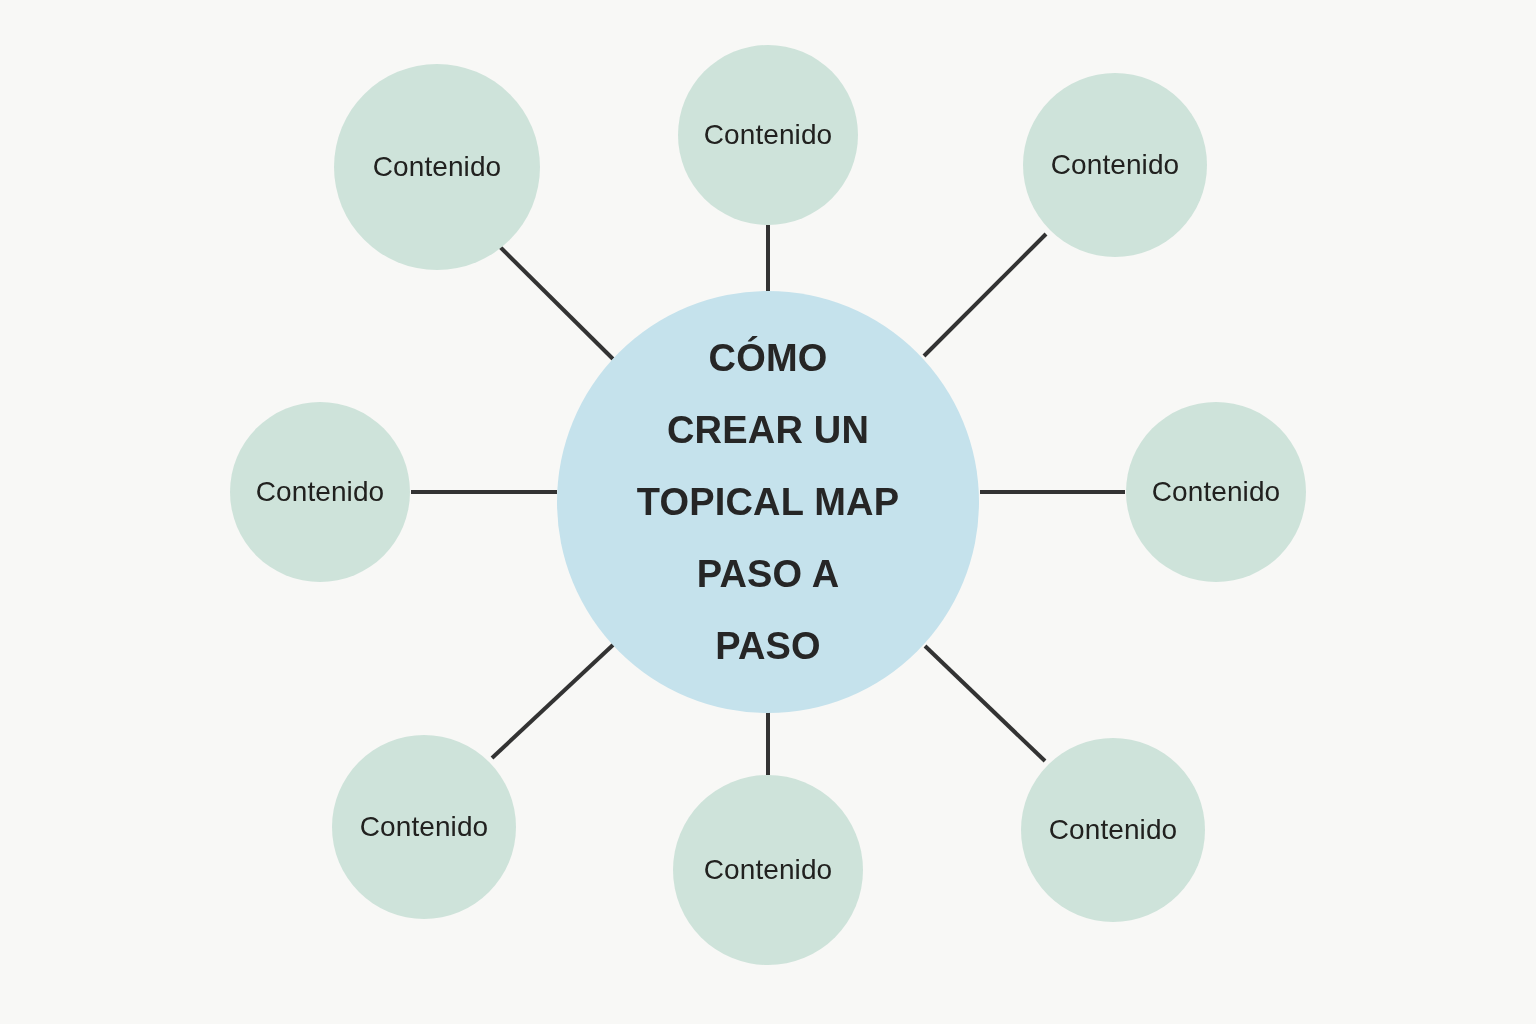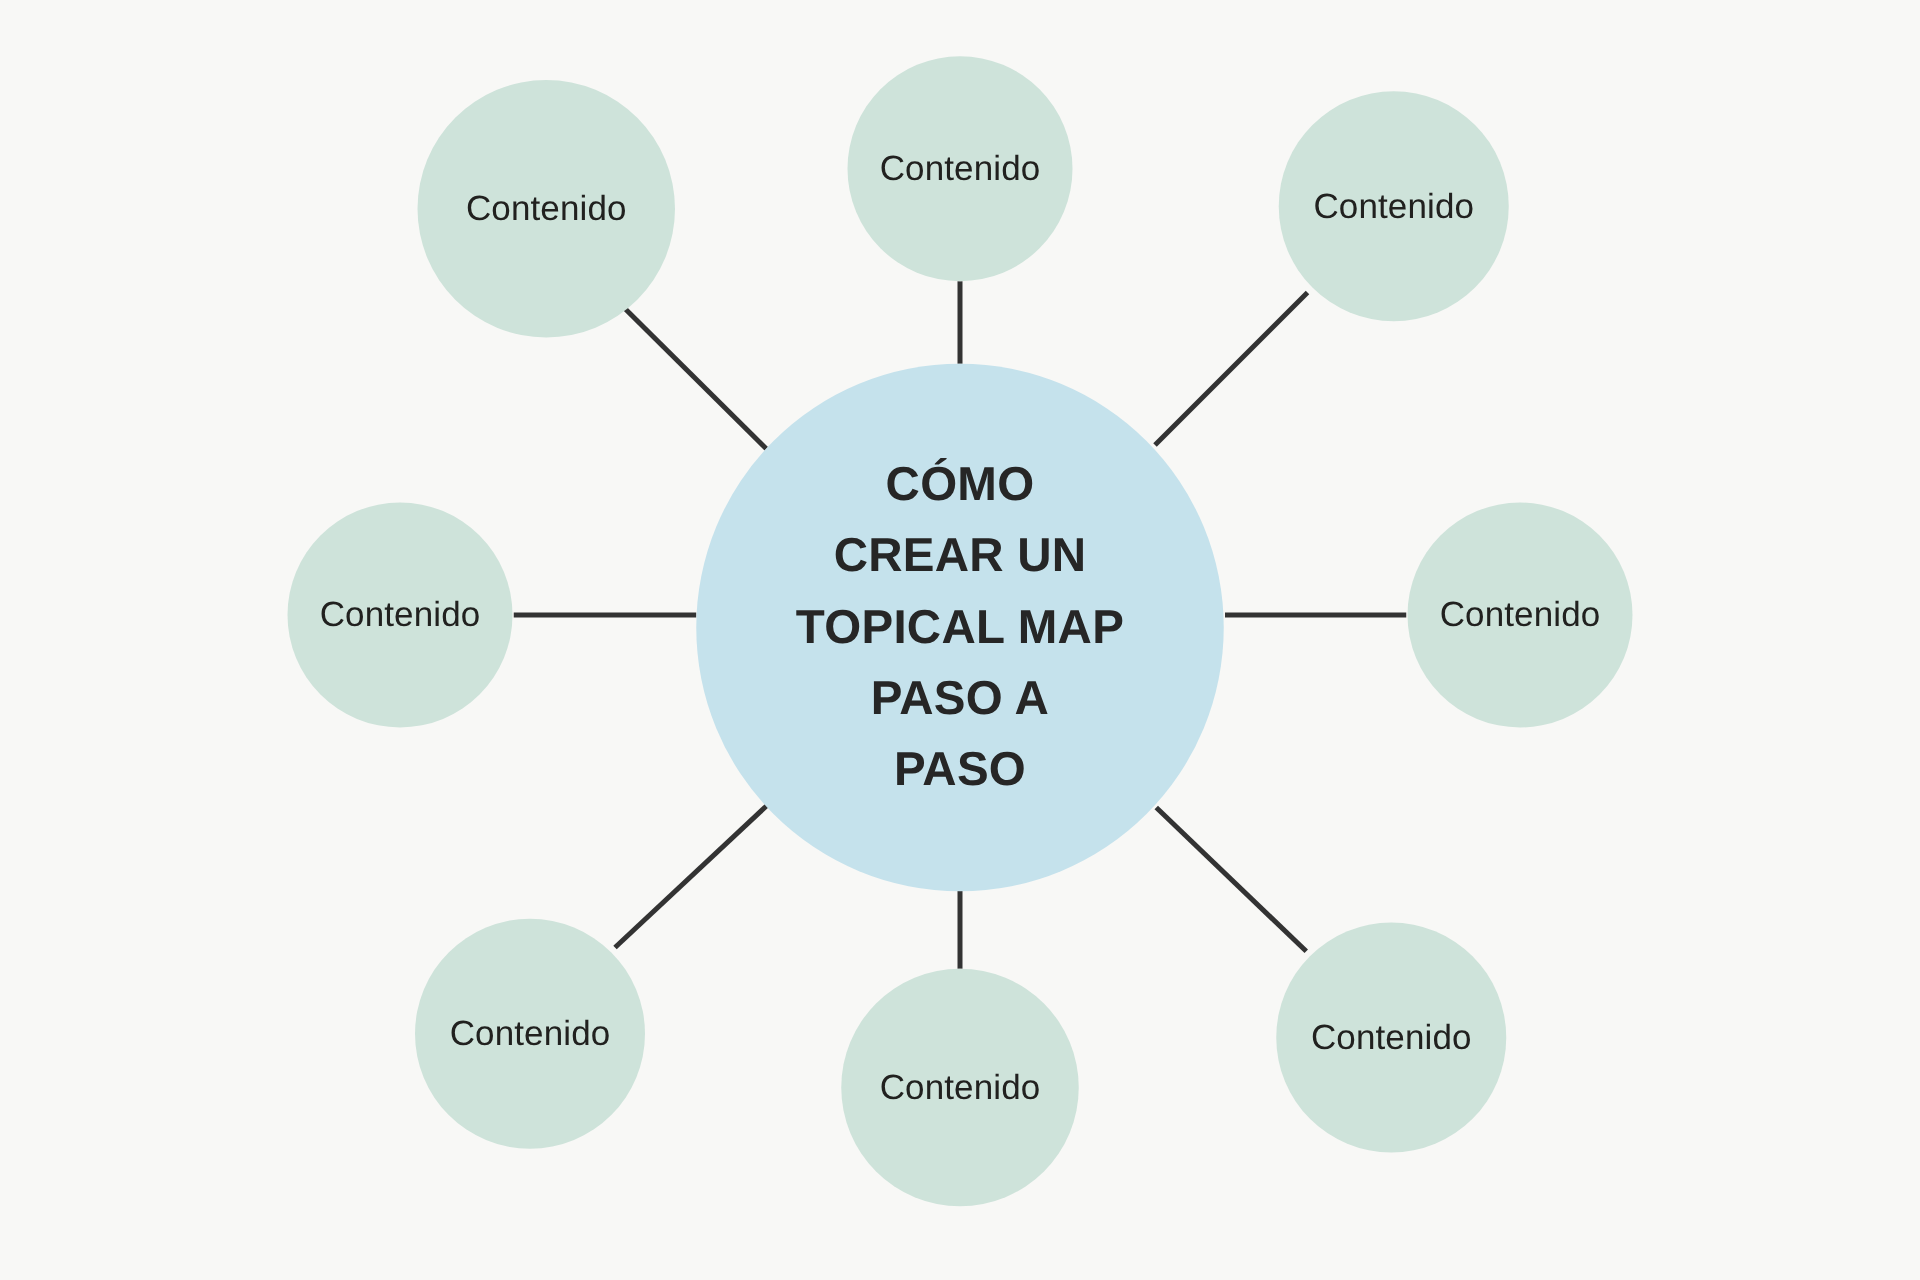--- a/index.html
+++ b/index.html
@@ -32,21 +32,21 @@
     align-items: center;
     justify-content: center;
     text-align: center;
     box-sizing: border-box;
   }
   .node-center {
     background: #c5e2ec;
     color: #262626;
     font-weight: bold;
     font-size: 38px;
-    line-height: 57px;
+    line-height: 72px;
     letter-spacing: 0.2px;
   }
   .node-satellite {
     background: #cee3da;
     color: #21211f;
     font-weight: normal;
     font-size: 28px;
     line-height: 34px;
     letter-spacing: 0.1px;
   }

